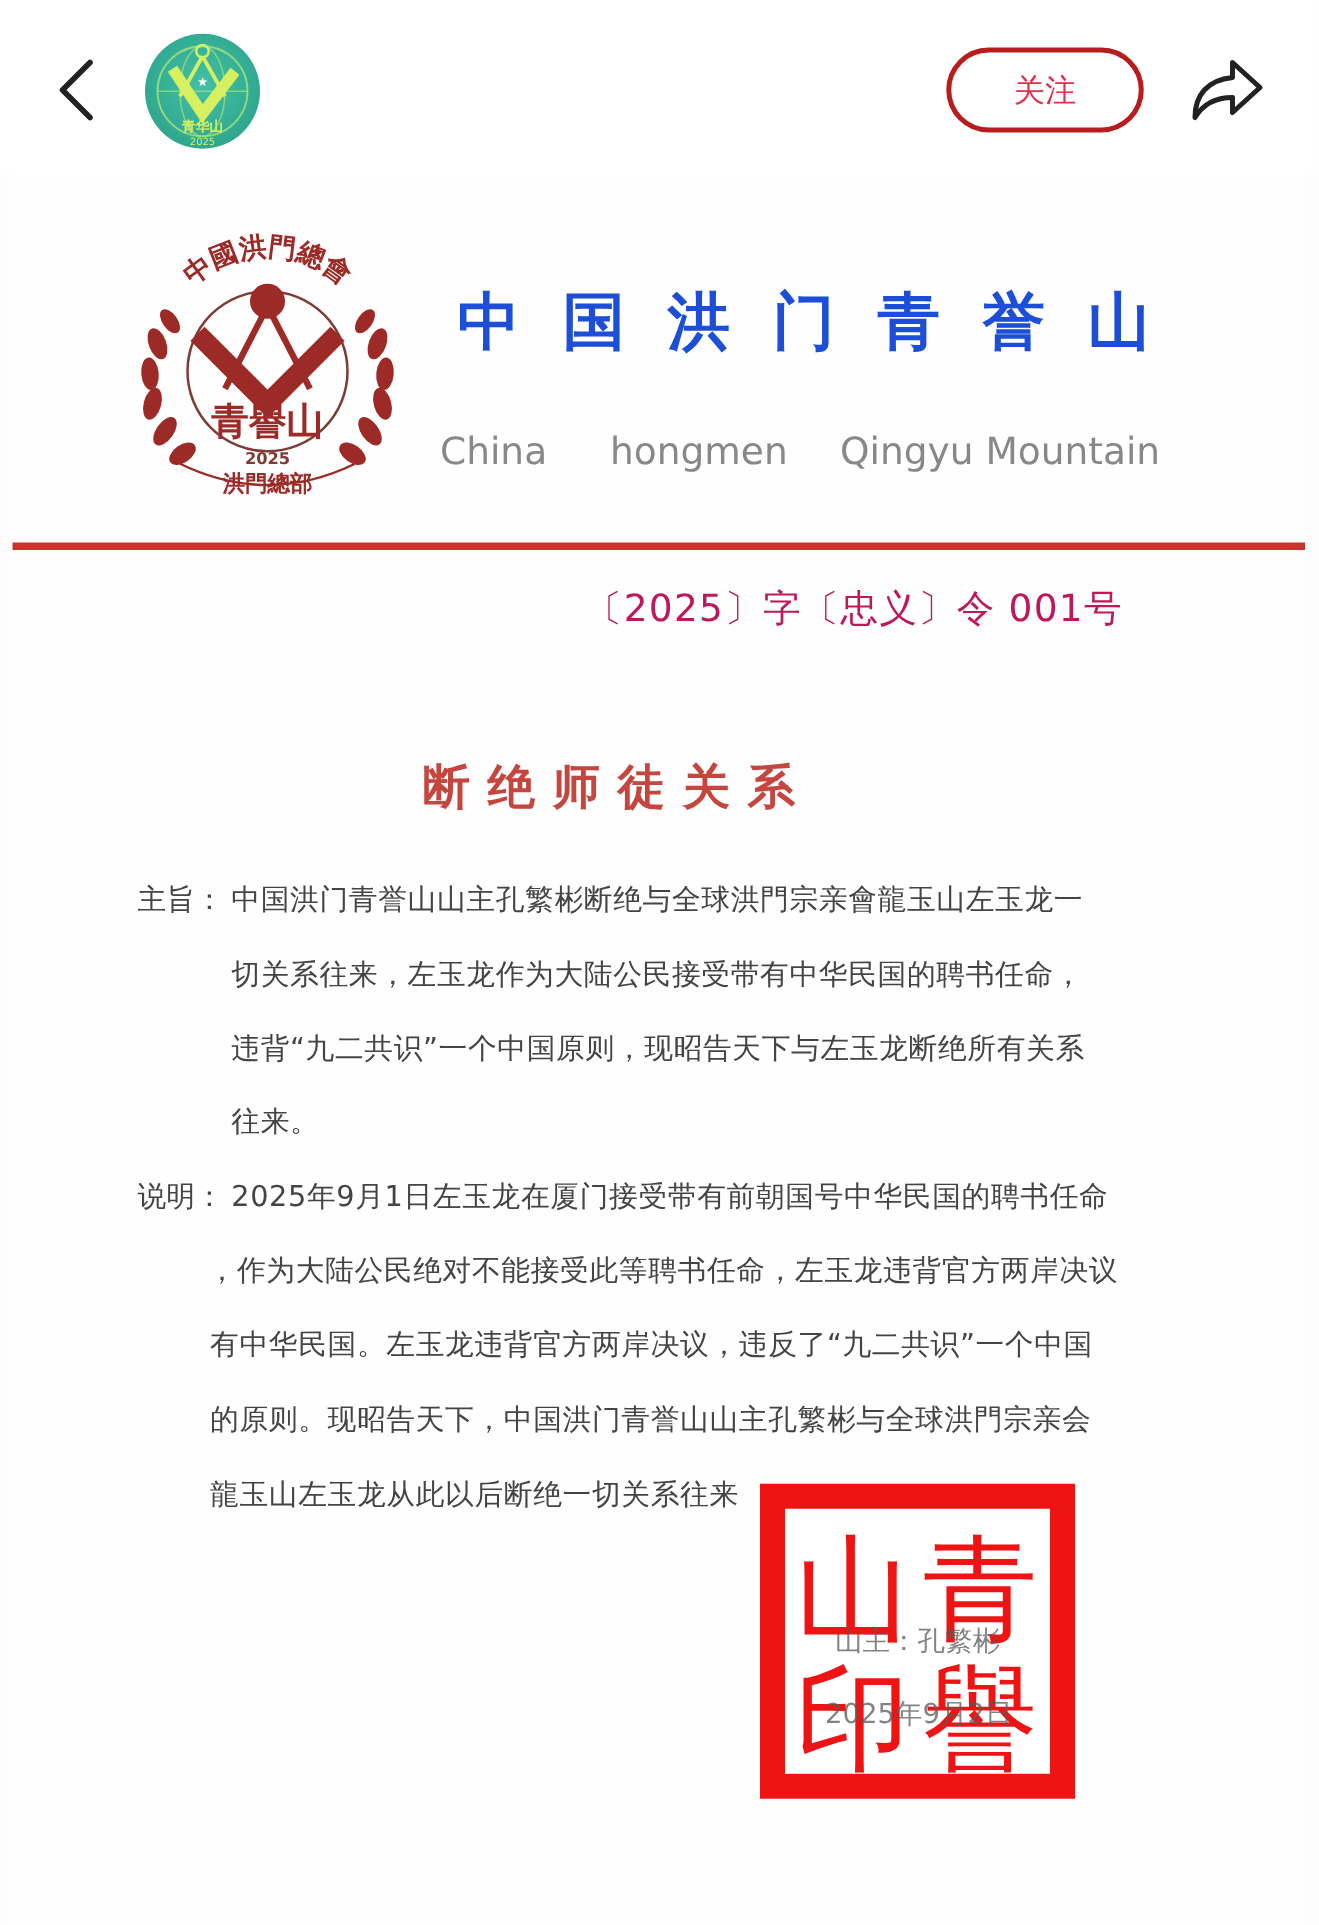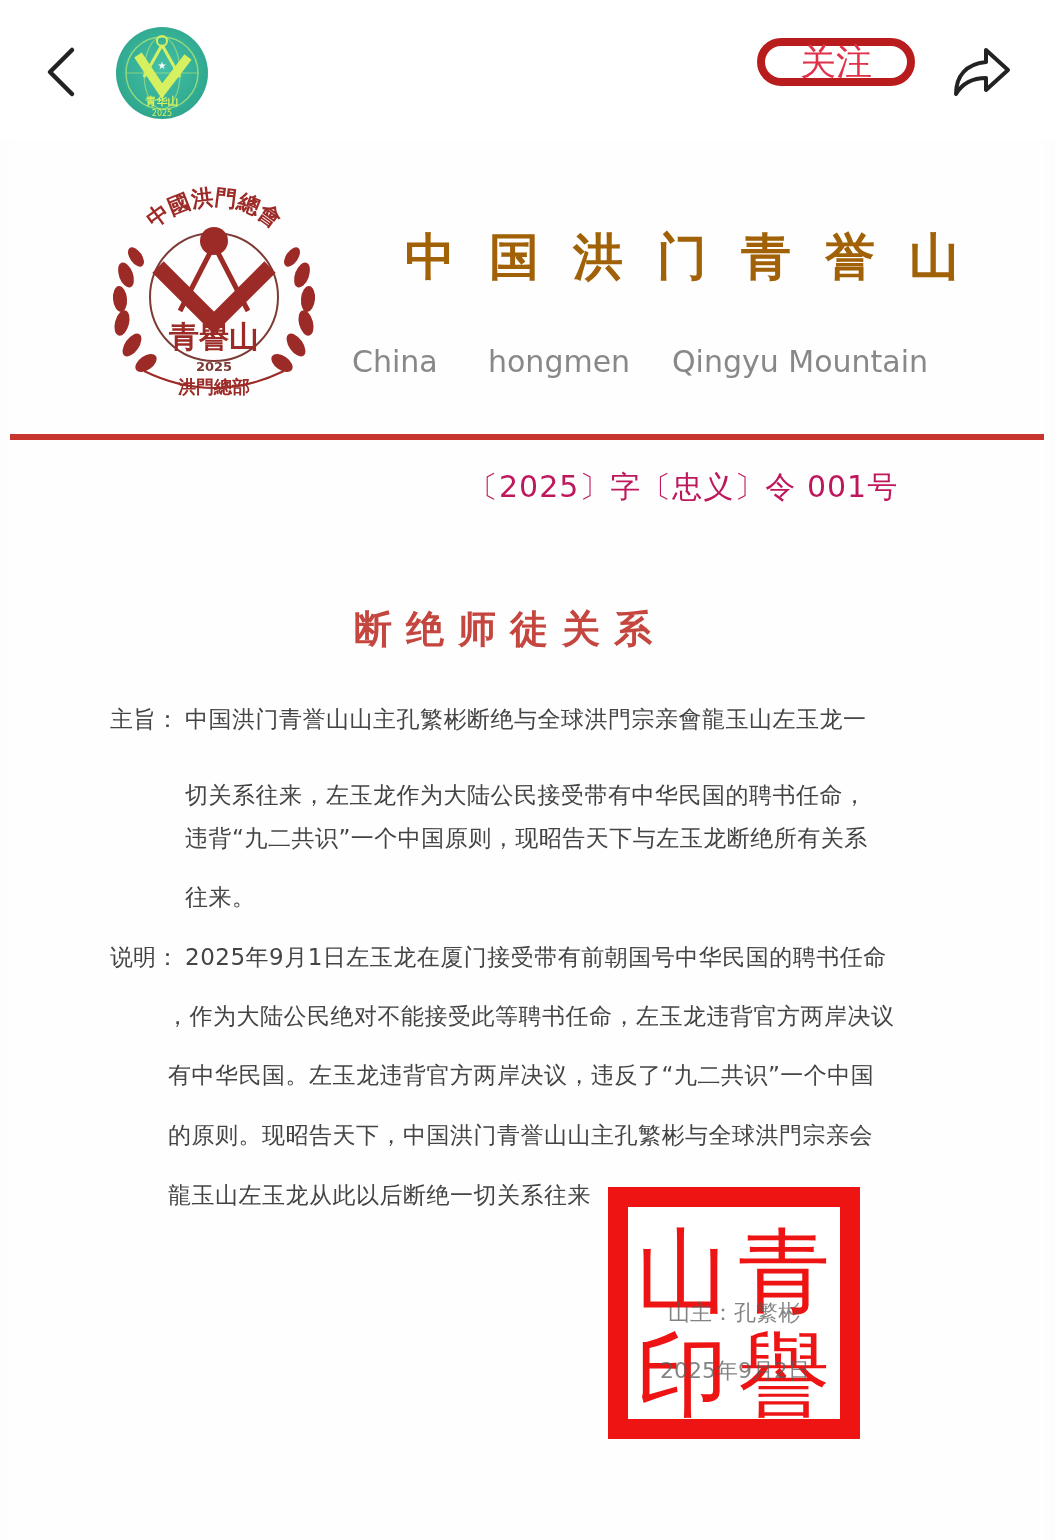--- a/index.html
+++ b/index.html
@@ -8,34 +8,34 @@
     background:#fdfdfd;
     font-family:"DejaVu Sans", "Liberation Sans", sans-serif;
     position:relative; color:#333;
   }
   
   .topbar { position:absolute; left:0; top:0; width:1055px; height:140px; background:#fff; }
   .back { position:absolute; left:40px; top:44px; width:46px; height:56px; cursor:pointer; }
   .avatar { position:absolute; left:116px; top:27px; width:92px; height:92px; border-radius:50%;
     background:radial-gradient(circle at 50% 45%, #44c0a6 0%, #2fa88f 70%, #2a9a84 100%); overflow:hidden; cursor:pointer; }
   .acct-name { position:absolute; left:236px; top:50px; font-size:36px; color:#222; letter-spacing:1px; cursor:pointer; }
-  .follow { position:absolute; left:757px; top:38px; width:158px; height:48px; box-sizing:border-box;
-    border:8px solid #b91c1c; border-radius:34px; color:#e0304a; font-size:36px;
+  .follow { position:absolute; left:757px; top:38px; width:158px; height:68px; box-sizing:border-box;
+    border:4px solid #b91c1c; border-radius:34px; color:#e0304a; font-size:25px;
     display:flex; align-items:center; justify-content:center; background:#fff; cursor:pointer; }
   .share { position:absolute; left:950px; top:44px; width:62px; height:56px; cursor:pointer; }
 
   
   .doc { position:absolute; left:10px; top:140px; width:1035px; height:1400px; background:#fefefe; }
   .emblem { position:absolute; left:96px; top:175px; width:236px; height:236px; }
-  .org-cn { position:absolute; left:366px; top:224px; font-size:50px; font-weight:bold; color:#a16207;
-    letter-spacing:34px; white-space:nowrap;margin-left:39px; }
+  .org-cn { position:absolute; left:366px; top:224px; font-size:50px; font-weight:bold; color:#1d4ed8;
+    letter-spacing:34px; white-space:nowrap; }
   .org-en { position:absolute; top:344px; font-size:30px; color:#888; }
   .rule { position:absolute; left:10px; top:434px; width:1034px; height:6px; background:#c8352c; }
   .ref { position:absolute; left:468px; top:467px; font-size:30px; color:#be185d; letter-spacing:1px; }
-  .title { position:absolute; left:338px; top:604px; font-size:38px; font-weight:bold; color:#c4463f; letter-spacing:14px;margin-left:16px; }
+  .title { position:absolute; left:338px; top:604px; font-size:38px; font-weight:bold; color:#c4463f; letter-spacing:14px; }
   .para { position:absolute; font-size:23px; color:#444; white-space:nowrap; letter-spacing:0.5px; }
   .label { position:absolute; font-size:23px; color:#444; }
 
   .seal { position:absolute; left:608px; top:1187px; width:252px; height:252px; background:#ee1414; }
   .seal-inner { position:absolute; left:20px; top:20px; width:212px; height:212px; background:#fff; }
   .seal svg { position:absolute; left:20px; top:20px; }
   .overlay-text { position:absolute; font-size:22px; color:rgba(90,90,90,0.75); white-space:nowrap; }
 </style>
 </head>
 <body>
@@ -116,21 +116,21 @@
 <div class="org-en" style="left:672px;">Qingyu Mountain</div>
 
 <div class="rule"></div>
 
 <div class="ref">〔2025〕字〔忠义〕令 001号</div>
 
 <div class="title">断绝师徒关系</div>
 
 <div class="label" style="left:110px; top:704px;">主旨：</div>
 <div class="para" style="left:185px; top:704px;">中国洪门青誉山山主孔繁彬断绝与全球洪門宗亲會龍玉山左玉龙一</div>
-<div class="para" style="left:185px; top:780px;">切关系往来，左玉龙作为大陆公民接受带有中华民国的聘书任命，</div>
+<div class="para" style="left:185px; top:764px;">切关系往来，左玉龙作为大陆公民接受带有中华民国的聘书任命，</div>
 <div class="para" style="left:185px; top:823px;">违背“九二共识”一个中国原则，现昭告天下与左玉龙断绝所有关系</div>
 <div class="para" style="left:185px; top:882px;text-align:center;">往来。</div>
 
 <div class="label" style="left:110px; top:942px;">说明：</div>
 <div class="para" style="left:185px; top:942px;">2025年9月1日左玉龙在厦门接受带有前朝国号中华民国的聘书任命</div>
 <div class="para" style="left:166px; top:1001px;">，作为大陆公民绝对不能接受此等聘书任命，左玉龙违背官方两岸决议</div>
 <div class="para" style="left:168px; top:1060px;">有中华民国。左玉龙违背官方两岸决议，违反了“九二共识”一个中国</div>
 <div class="para" style="left:168px; top:1120px;">的原则。现昭告天下，中国洪门青誉山山主孔繁彬与全球洪門宗亲会</div>
 <div class="para" style="left:168px; top:1180px;">龍玉山左玉龙从此以后断绝一切关系往来</div>
 

